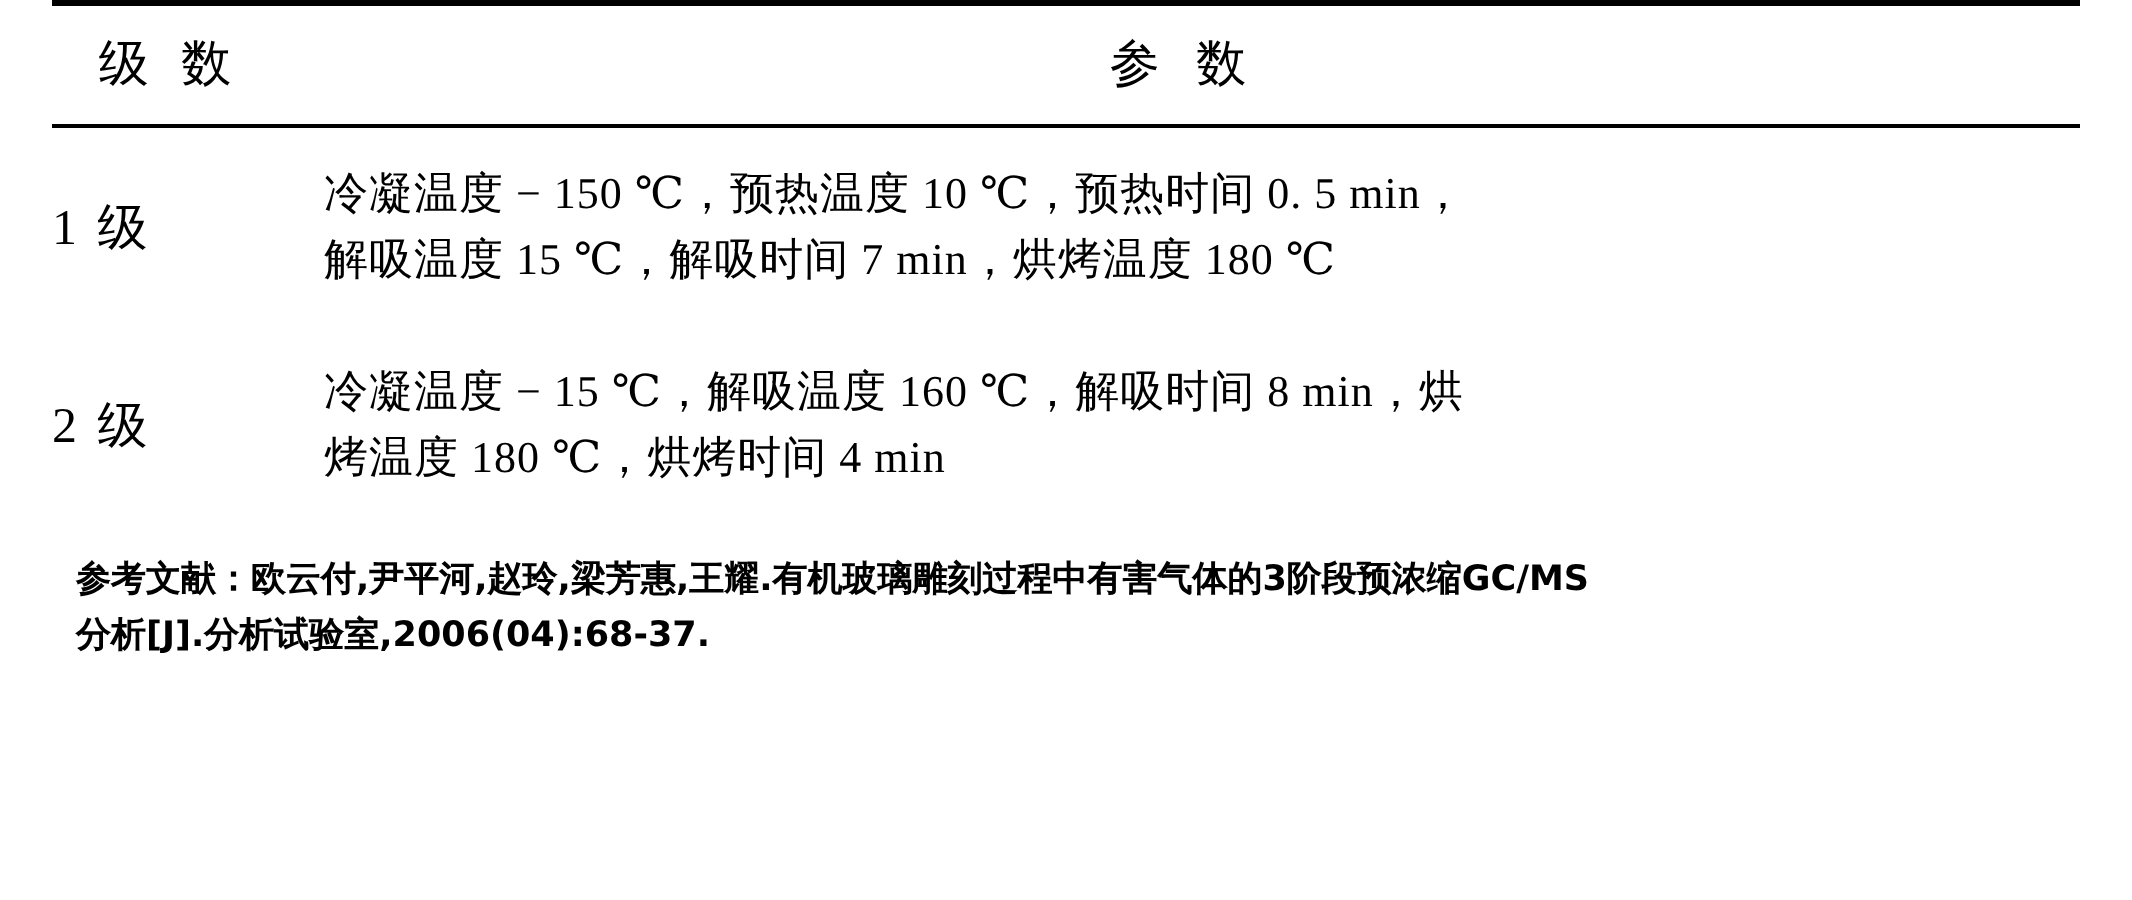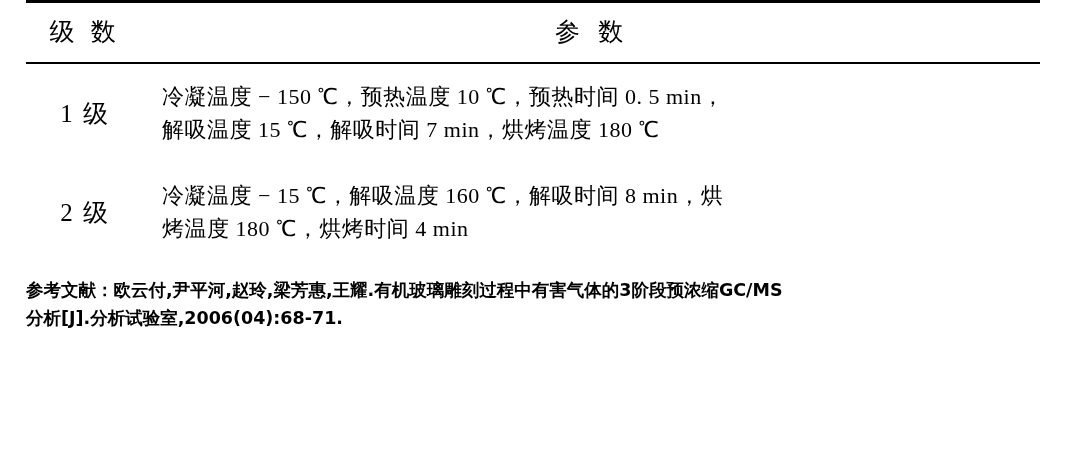--- a/index.html
+++ b/index.html
@@ -35,34 +35,32 @@
   .rule-head td {
     border-bottom: 2px solid #000;
   }
   .rule-bottom td {
     border-bottom: 3px solid #000;
   }
 
   th, td {
     padding: 0;
     vertical-align: middle;
-    font-family: Liberation Serif, serif;
   }
   .head-cell {
     text-align: center;
     font-size: 25px;
     font-weight: normal;
     letter-spacing: 5px;
     padding: 12px 0 14px 0;
   }
   .head-cell.param {
     letter-spacing: 6px;
   }
   .level-cell {
-    text-align: center;
     font-size: 25px;
     letter-spacing: 2px;
     white-space: nowrap;
   }
   .param-cell {
     font-size: 22px;
     line-height: 1.52;
     padding: 14px 0 14px 18px;
     letter-spacing: 0.5px;
   }
@@ -82,21 +80,21 @@
 
   .ref {
     margin-top: 14px;
     font-family: "DejaVu Sans", "Liberation Sans", sans-serif;
     font-size: 17.5px;
     font-weight: bold;
     line-height: 1.62;
     letter-spacing: 0px;
     color: #000;
   }
-  .ref .ref-line { display: block; }
+  .ref .ref-line { display: block; margin-left: 12px; }
 </style>
 </head>
 <body>
 
 <div class="page">
 
   <table class="param-table">
     <colgroup>
       <col class="col-level">
       <col class="col-param">
@@ -121,16 +119,16 @@
           <span class="line">冷凝温度 − 15 ℃，解吸温度 160 ℃，解吸时间 8 min，烘</span>
           <span class="line">烤温度 180 ℃，烘烤时间 4 min</span>
         </td>
       </tr>
 
     </tbody>
   </table>
 
   <div class="ref">
     <span class="ref-line">参考文献：欧云付,尹平河,赵玲,梁芳惠,王耀.有机玻璃雕刻过程中有害气体的3阶段预浓缩GC/MS</span>
-    <span class="ref-line">分析[J].分析试验室,2006(04):68-71.</span>
+    <span class="ref-line">分析[J].分析试验室,2006(04):68-37.</span>
   </div>
 
 </div>
 
 </body></html>

